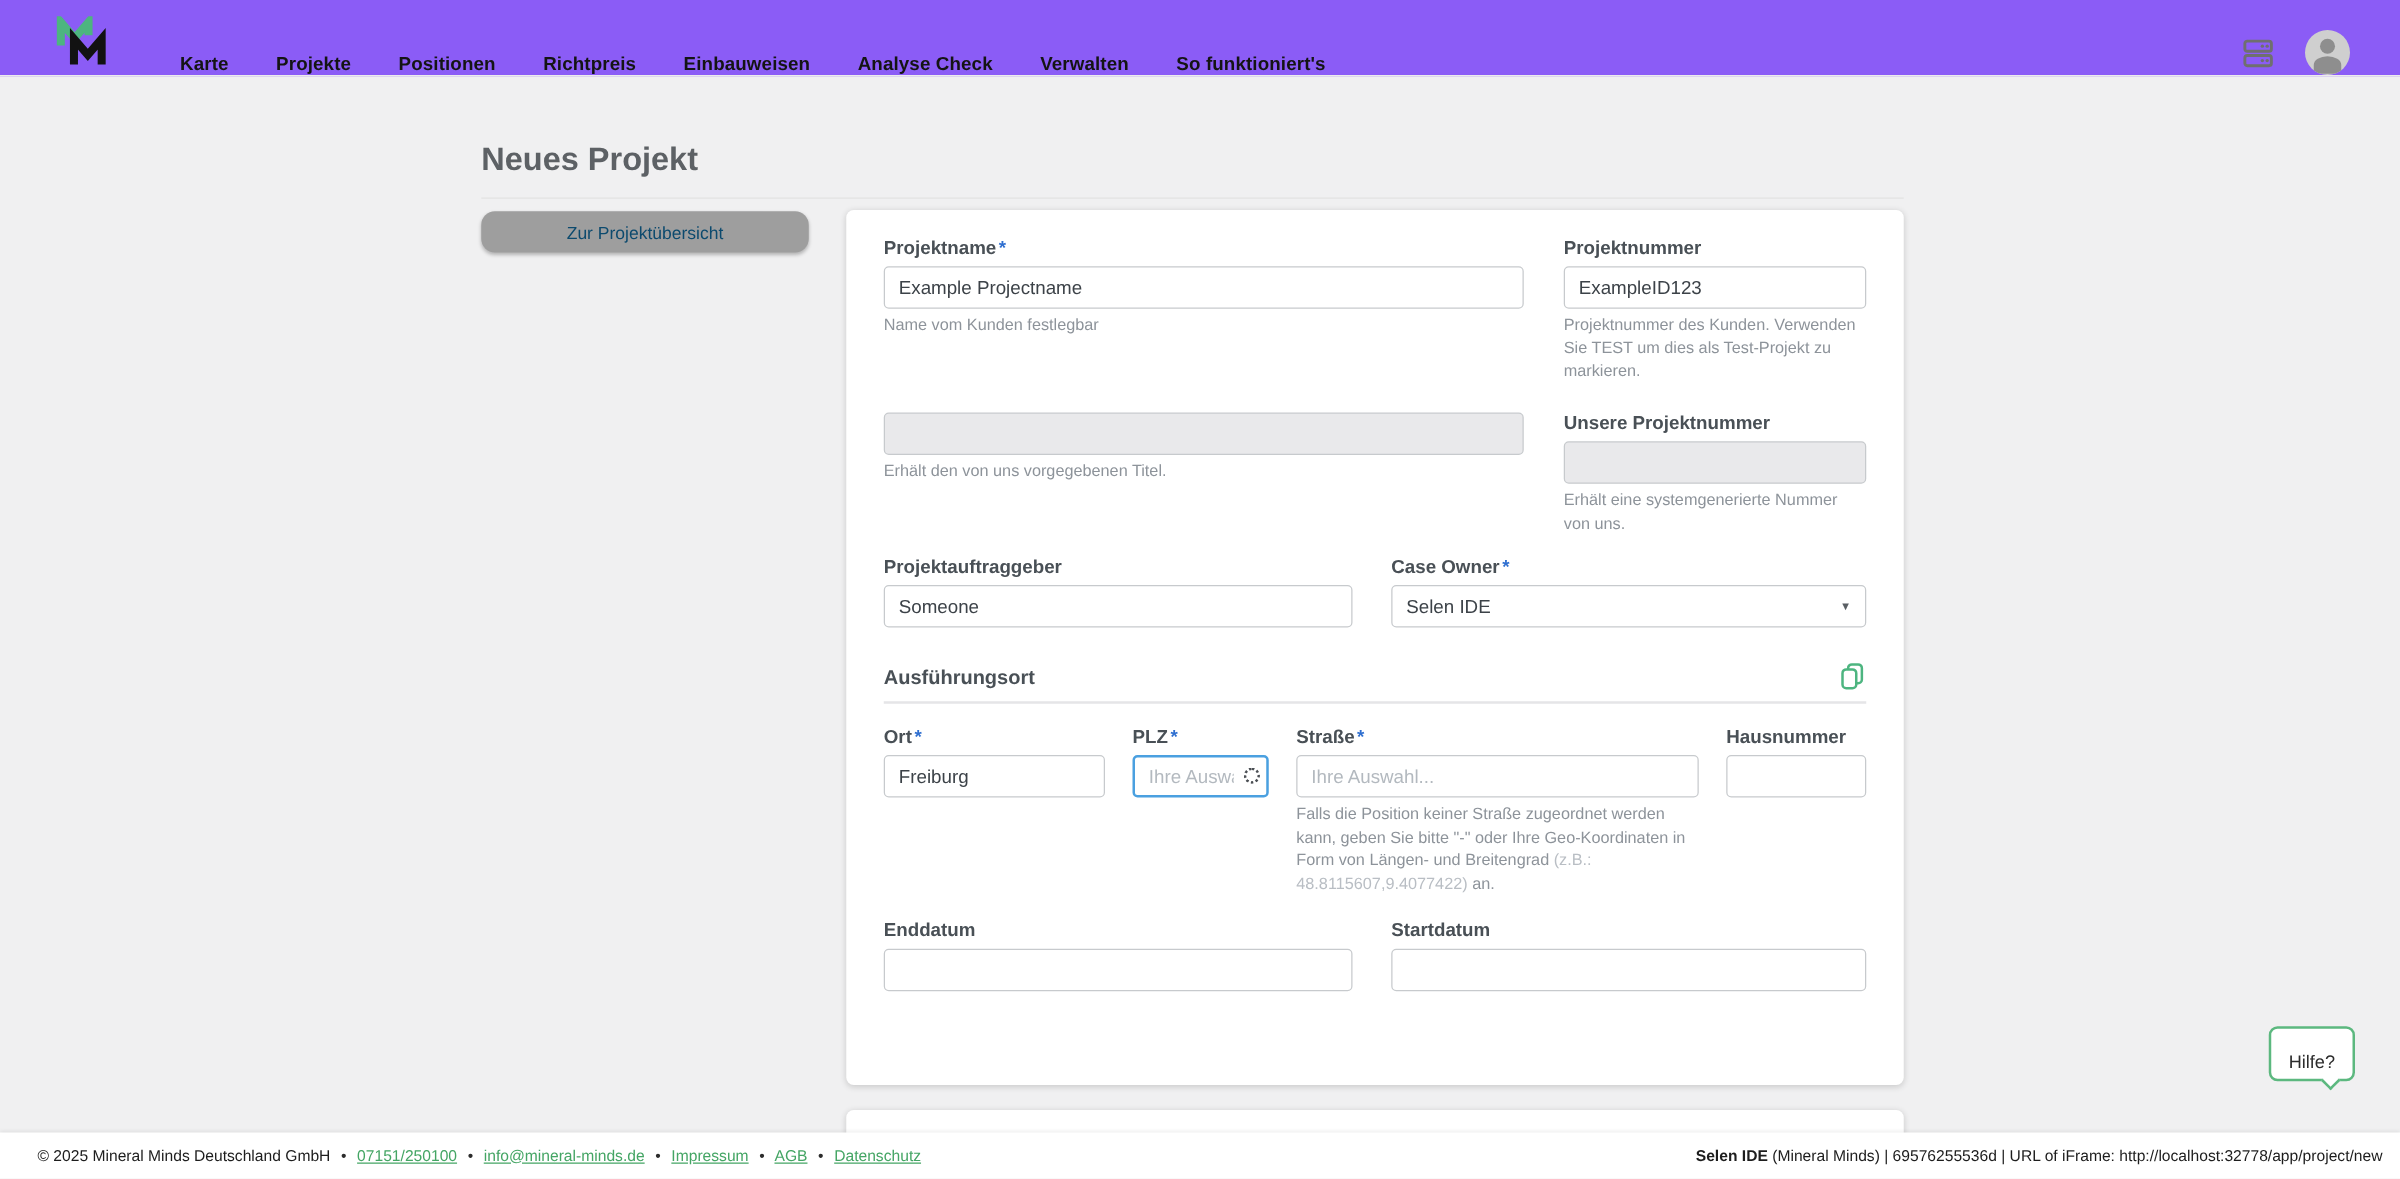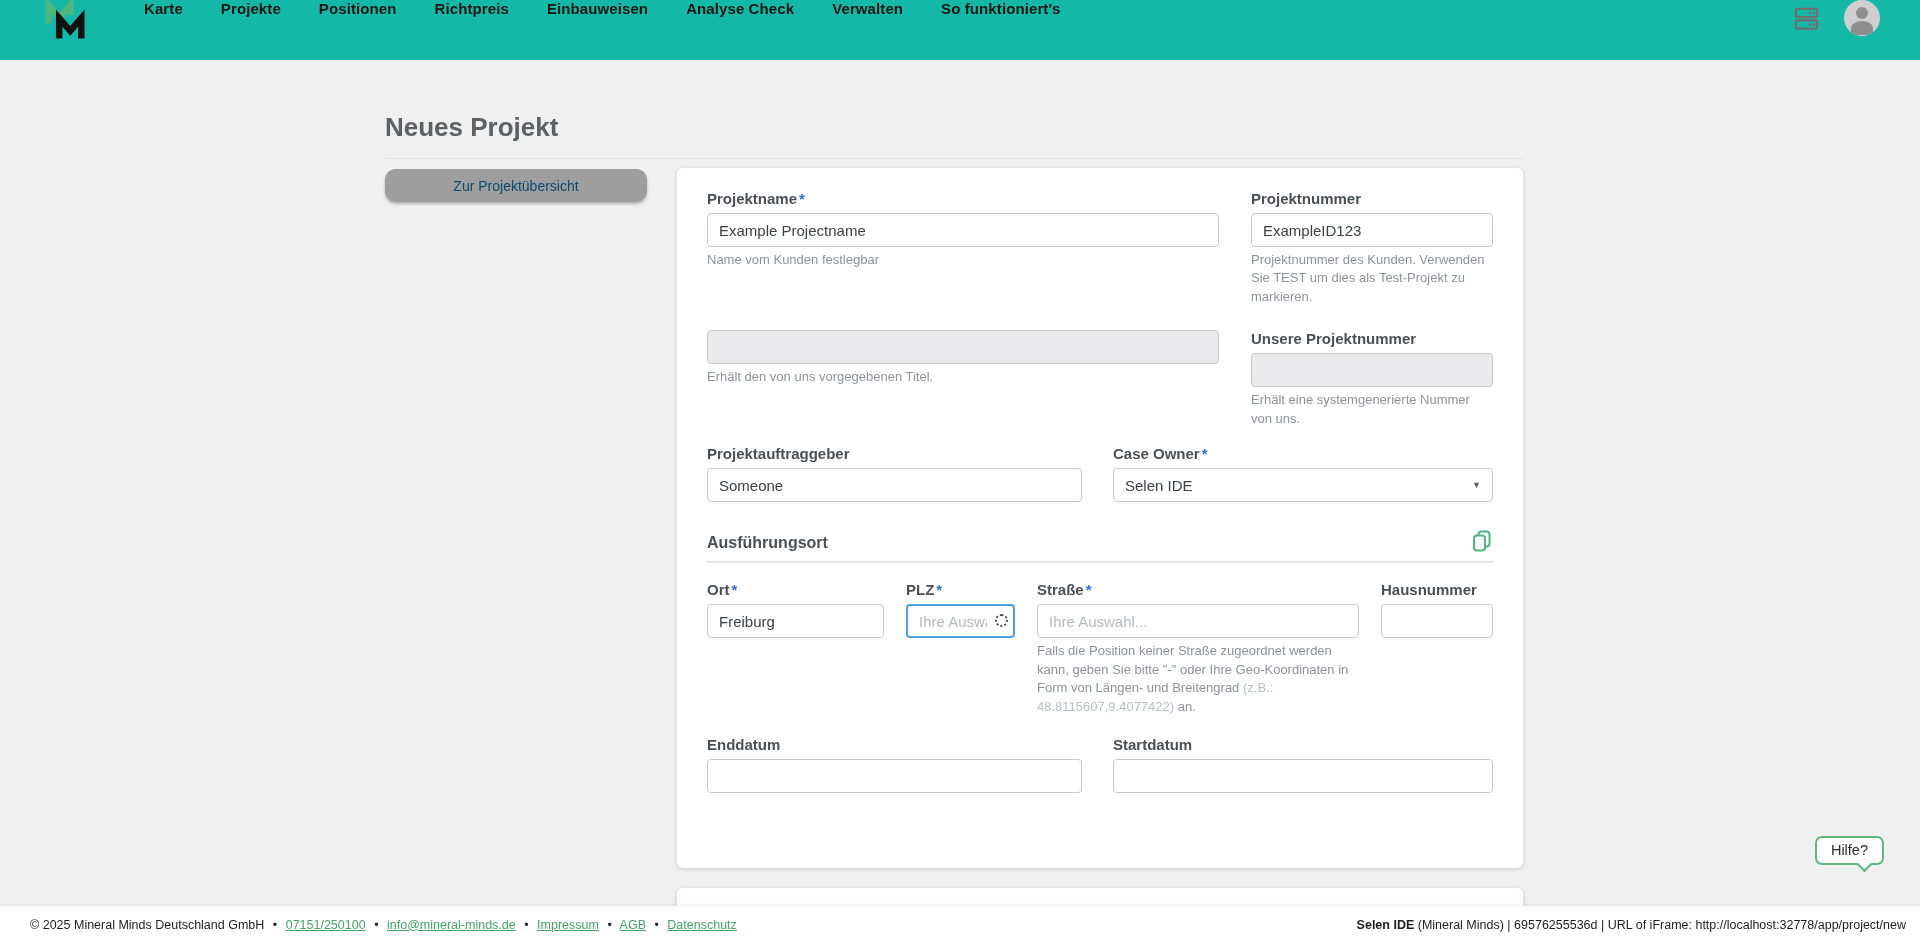--- a/index.html
+++ b/index.html
@@ -1,21 +1,21 @@
 <!DOCTYPE html>
 <html><head>
 <meta charset="utf-8">
 <style>
   * { margin:0; padding:0; box-sizing:border-box; }
   html,body { width:1920px; height:943px; overflow:hidden; font-family:"Liberation Sans", sans-serif; }
   .viewport { position:relative; width:1920px; height:943px; background:#f0f0f1; }
 
   
-  .header { position:absolute; top:0; left:0; width:100%; height:61px; background:#14b8a6;
-            display:flex; align-items:flex-start; padding:0 40px 0 44px; border-bottom:1px solid #ececec; z-index:20; }
+  .header { position:absolute; top:0; left:0; width:100%; height:61px; background:#8b5cf6;
+            display:flex; align-items:flex-end; padding:0 40px 0 44px; border-bottom:1px solid #ececec; z-index:20; }
   .brand { display:flex; align-items:center; margin-right:58px; }
   .nav { display:flex; align-items:center; gap:38px; }
   .nav-item { font-size:15px; font-weight:700; color:#141414; cursor:pointer; white-space:nowrap; letter-spacing:.1px; }
   .header-right { margin-left:auto; display:flex; align-items:center; gap:24px; }
   .server-icon svg { display:block; }
   .avatar { width:36px; height:36px; border-radius:50%; background:#cfcfcf; position:relative; overflow:hidden; }
   .avatar .head { position:absolute; left:50%; top:7px; transform:translateX(-50%); width:12px; height:12px; border-radius:50%; background:#8e8e8e; }
   .avatar .body { position:absolute; left:50%; top:21px; transform:translateX(-50%); width:22px; height:14px; border-radius:50% 50% 0 0; background:#8e8e8e; }
 
   
@@ -65,21 +65,21 @@
   
   .footer { position:absolute; left:0; bottom:0; width:100%; height:37px; background:#ffffff; z-index:30;
             display:flex; align-items:center; justify-content:space-between; padding:0 14px 0 30px;
             font-size:12.5px; color:#1d1d1d; box-shadow:0 -1px 3px rgba(0,0,0,.07); }
   .footer a { color:#44a564; text-decoration:underline; }
   .footer .sep { margin:0 5px; color:#2c2c2c; }
   .footer-right b { font-weight:700; }
 
   
   .help-btn { position:absolute; right:36px; bottom:78px; z-index:40; background:#ffffff; border:2px solid #5cb87f;
-              border-radius:7px; padding:4px 14px 5px; font-size:14.5px; font-weight:500; color:#2c2c2c;
+              border-radius:7px; padding:19px 14px 5px; font-size:14.5px; font-weight:500; color:#2c2c2c;
               font-family:inherit; cursor:pointer; }
   .help-tail { position:absolute; right:12px; bottom:-7px; width:11px; height:11px; background:#ffffff;
                border-right:2px solid #5cb87f; border-bottom:2px solid #5cb87f; transform:rotate(45deg); }
 </style>
 </head>
 <body>
 
 <div class="viewport">
 
   <div class="header">

